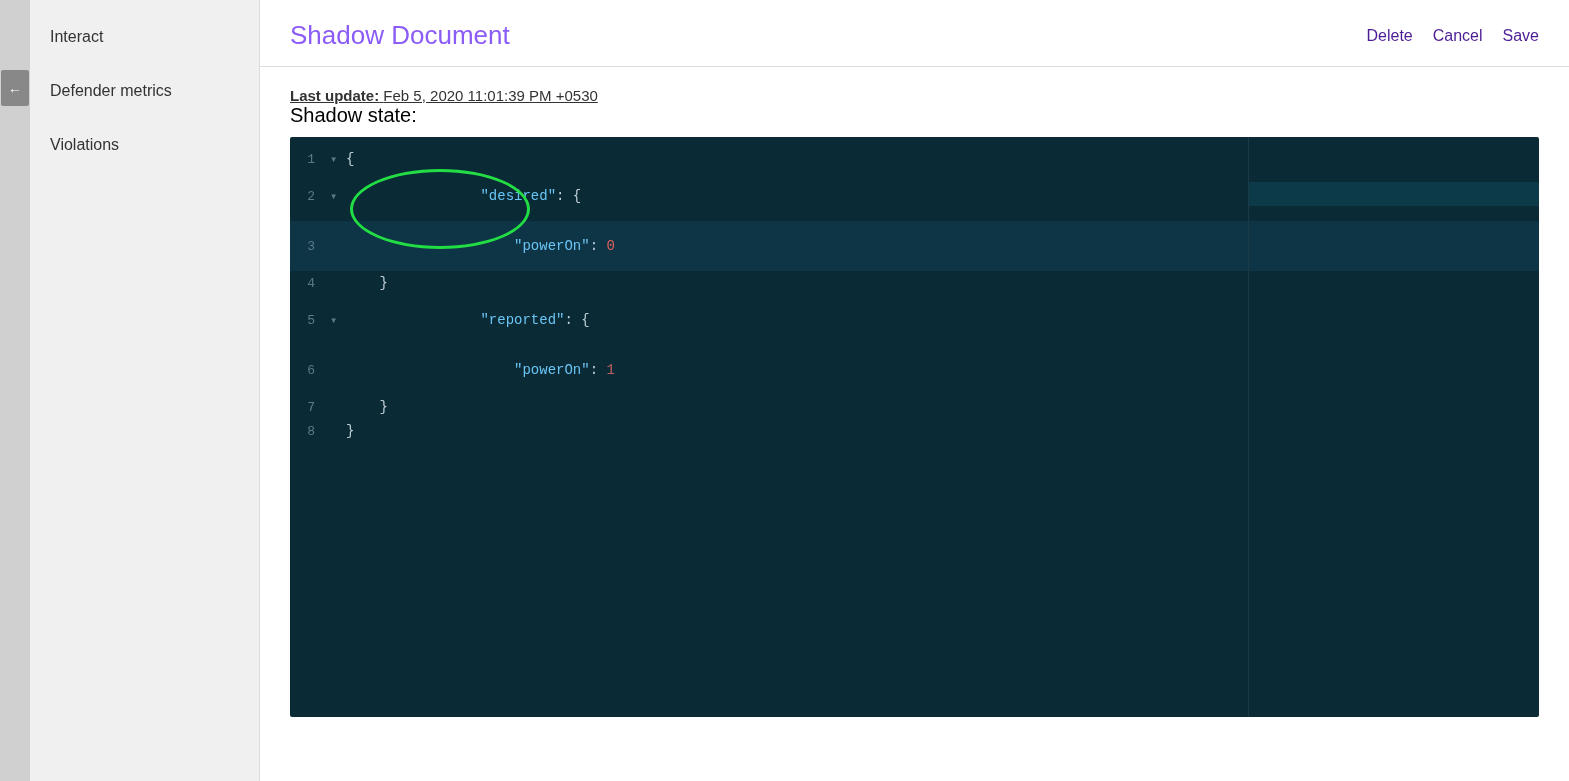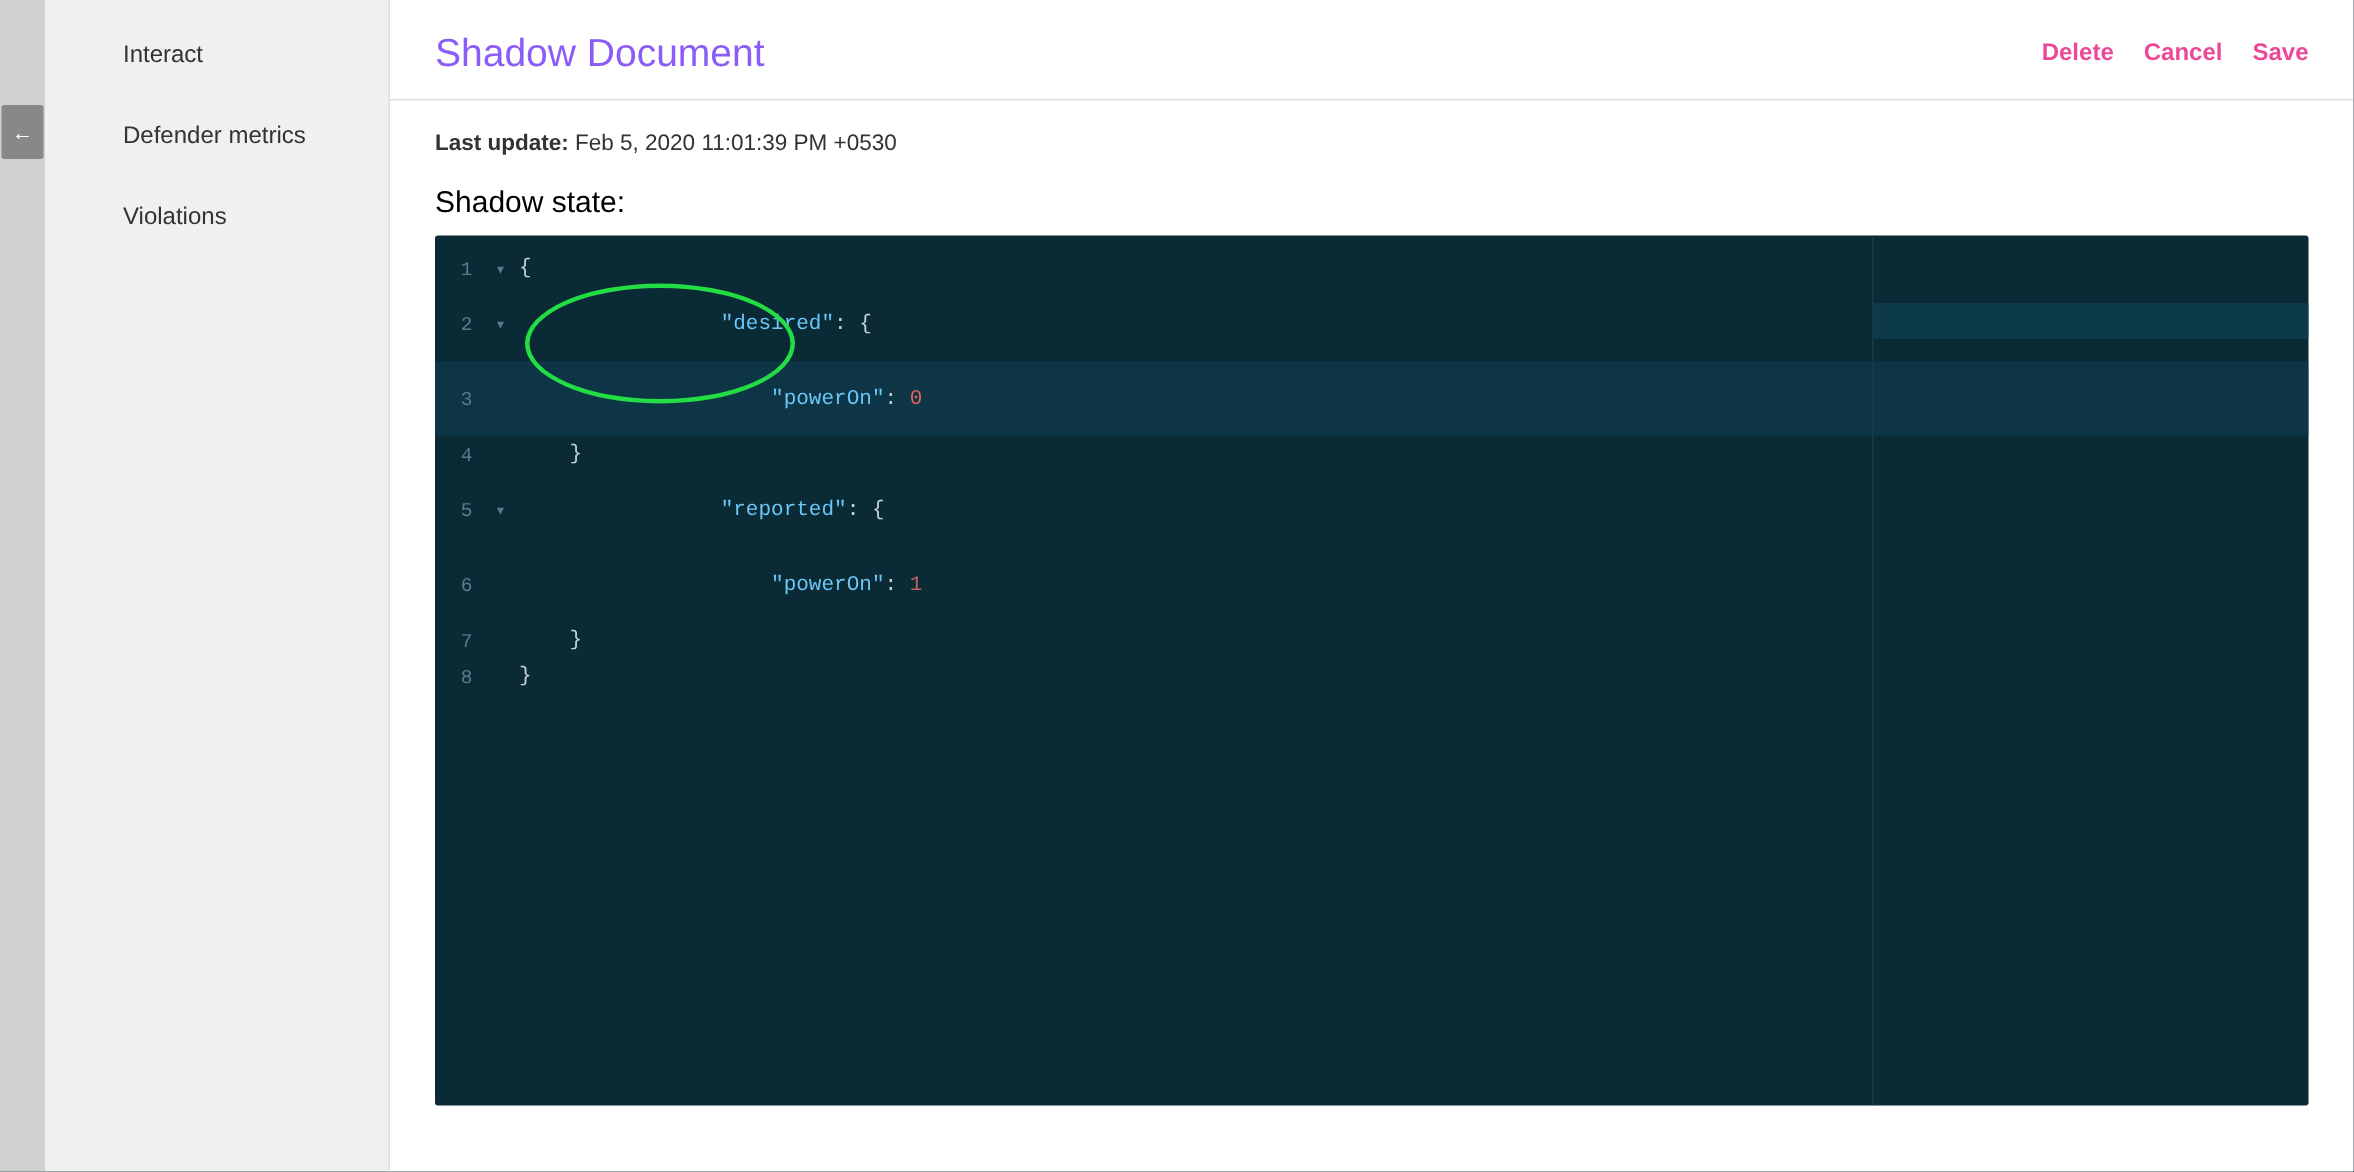--- a/index.html
+++ b/index.html
@@ -36,21 +36,20 @@
       border-right: 1px solid #ddd;
       flex-shrink: 0;
       padding-top: 10px;
     }
     .sidebar-item {
       padding: 18px 20px;
       font-size: 16px;
       color: #333;
       cursor: pointer;
       border-bottom: none;
-      margin-left: 32px;
     }
 
     
     .main {
       flex: 1;
       background: #fff;
       display: flex;
       flex-direction: column;
       overflow: hidden;
     }
@@ -70,35 +69,35 @@
     }
     .header-actions {
       display: flex;
       gap: 20px;
       align-items: center;
     }
     .header-action-btn {
       background: none;
       border: none;
       font-size: 16px;
-      font-weight: 700;
-      color: #ec4899;
+      font-weight: 400;
+      color: #4c1d95;
       cursor: pointer;
     }
 
     
     .content {
       padding: 20px 30px;
       flex: 1;
       overflow-y: auto;
     }
     .last-update {
       font-size: 15px;
       color: #333;
-      margin-bottom: 20px;
+      text-decoration: underline;
     }
     .last-update strong { font-weight: 700; }
     .shadow-state-title {
       font-size: 20px;
       font-weight: 400;
       color: #000;
       margin-bottom: 10px;
     }
 
     

